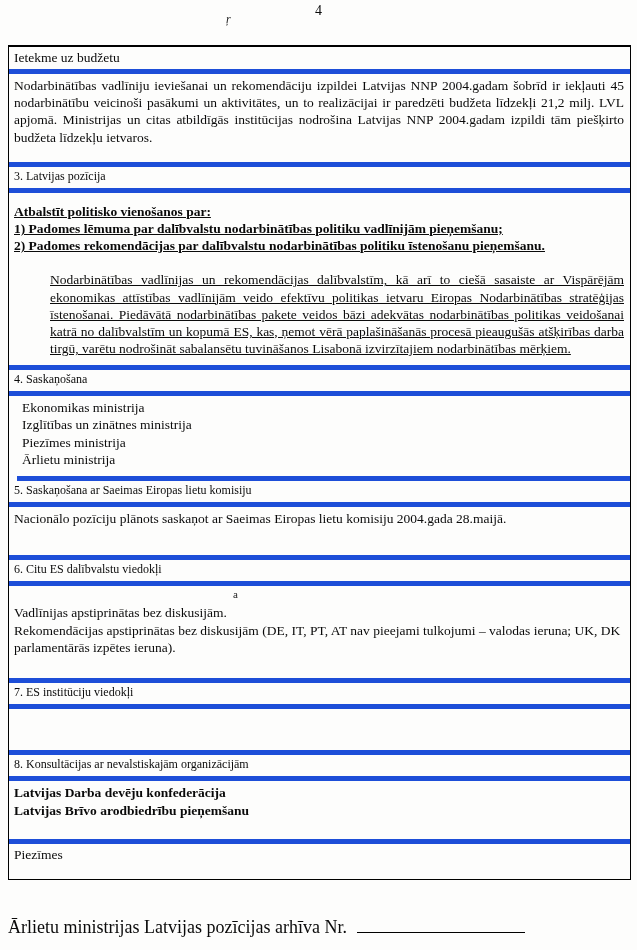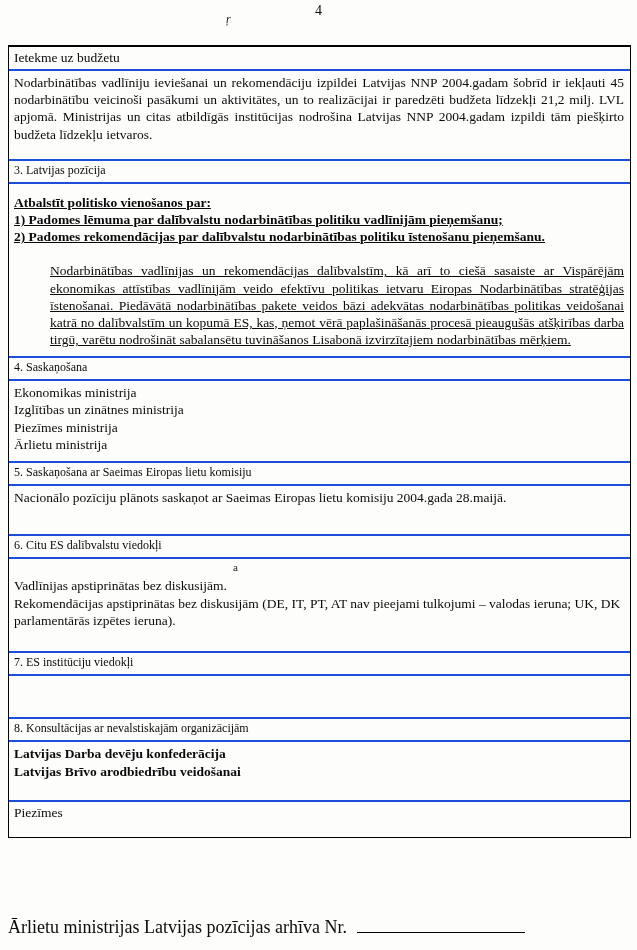--- a/index.html
+++ b/index.html
@@ -36,37 +36,37 @@
   .doc-table {
     position: absolute;
     top: 45px;
     left: 8px;
     width: 621px;
     border: 1px solid #000;
     border-top-width: 2px;
     background: #fdfdfc;
   }
   .row {
-    border-bottom: 2px solid #1d4ed8;
+    border-bottom: 5px solid #1d4ed8;
     padding: 2px 6px 3px 5px;
     font-size: 13.5px;
     line-height: 1.27;
   }
   .row:last-child { border-bottom: none; }
   .row-title-big {
     font-size: 12px;
     padding: 2px 6px 4px 5px;
   }
   .just { text-align: justify; }
   .body-budget { padding-top: 3px; padding-bottom: 16px; }
   .body-position { padding-top: 10px; padding-bottom: 8px; text-decoration: underline; }
   .bold { font-weight: bold; }
   .pos-paragraph { margin-top: 17px; margin-left: 36px; }
   .body-saeima { padding-top: 3px; padding-bottom: 28px; }
-  .body-coord { padding-top: 3px; padding-bottom: 8px; }
+  .body-coord { padding-top: 3px; padding-bottom: 8px; margin-left: 8px; }
   .body-other {
     position: relative;
     padding-top: 18px;
     padding-bottom: 22px;
   }
   .mid-artifact {
     position: absolute;
     top: 2px;
     left: 224px;
     font-size: 11px;
@@ -129,21 +129,21 @@
       <span class="line">Vadlīnijas apstiprinātas bez diskusijām.</span>
       <span class="line">Rekomendācijas apstiprinātas bez diskusijām (DE, IT, PT, AT nav pieejami tulkojumi – valodas ieruna; UK, DK parlamentārās izpētes ieruna).</span>
     </div>
 
     <div class="row row-title-big">7. ES institūciju viedokļi</div>
     <div class="row body-institutions"></div>
 
     <div class="row row-title-big">8. Konsultācijas ar nevalstiskajām organizācijām</div>
     <div class="row body-ngo">
       <span class="line">Latvijas Darba devēju konfederācija</span>
-      <span class="line">Latvijas Brīvo arodbiedrību veidošanai</span>
+      <span class="line">Latvijas Brīvo arodbiedrību pieņemšanu</span>
     </div>
 
     <div class="row row-notes">Piezīmes</div>
 
   </div>
 
   <div class="footer-archive">
     <span>Ārlietu ministrijas Latvijas pozīcijas arhīva Nr.</span><span class="archive-blank"></span>
   </div>
 

